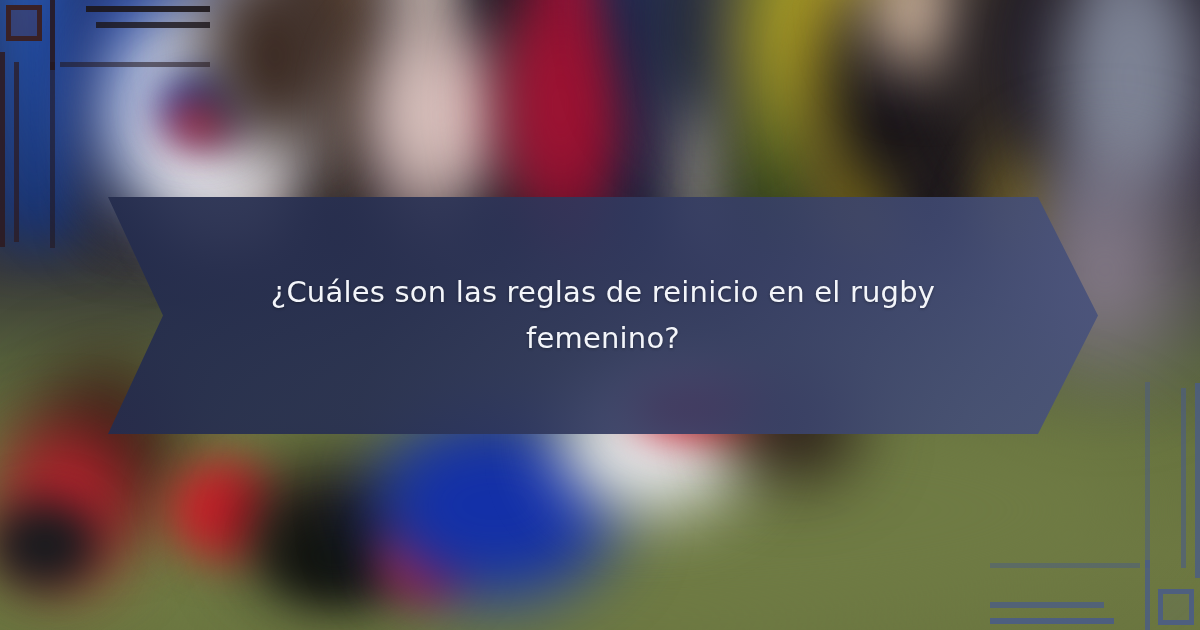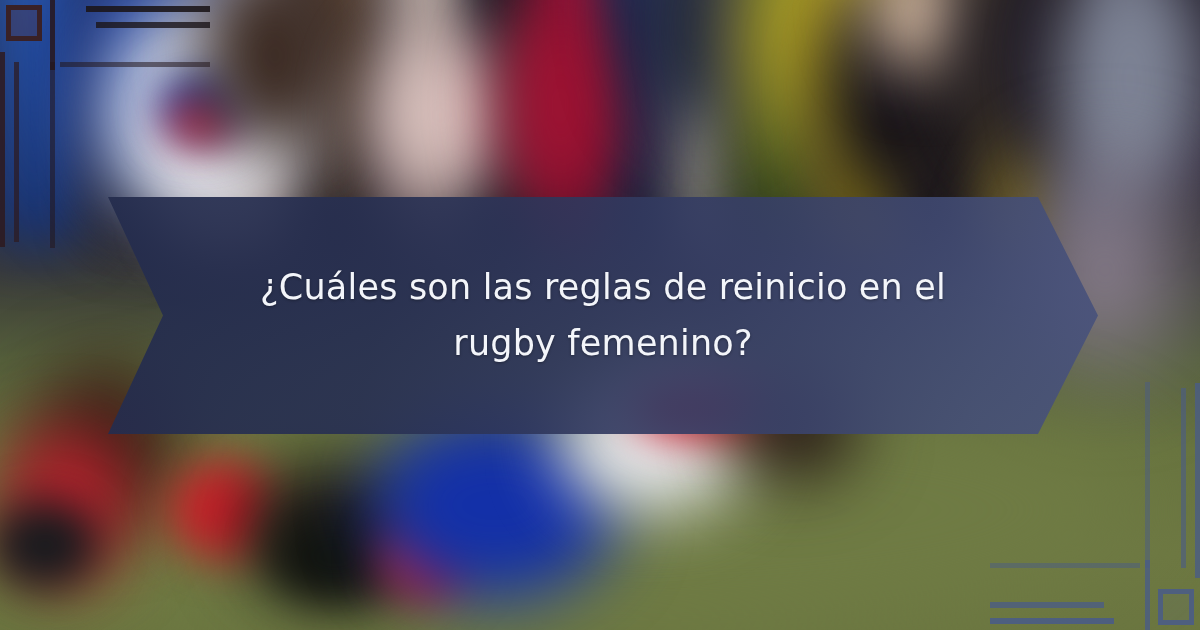--- a/index.html
+++ b/index.html
@@ -124,21 +124,21 @@
 
   .banner-text {
     position:absolute;
     left:120px;
     right:120px;
     top:50%;
     transform:translateY(-50%);
     text-align:center;
     color:#f3f5fa;
     font-family:"DejaVu Sans", sans-serif;
-    font-size:35px;
+    font-size:29px;
     font-weight:400;
     line-height:1.62;
     letter-spacing:.2px;
     text-shadow:0 1px 3px rgba(0,0,0,.33);
     white-space:pre-line;
   }
 </style>
 </head>
 <body>
 

